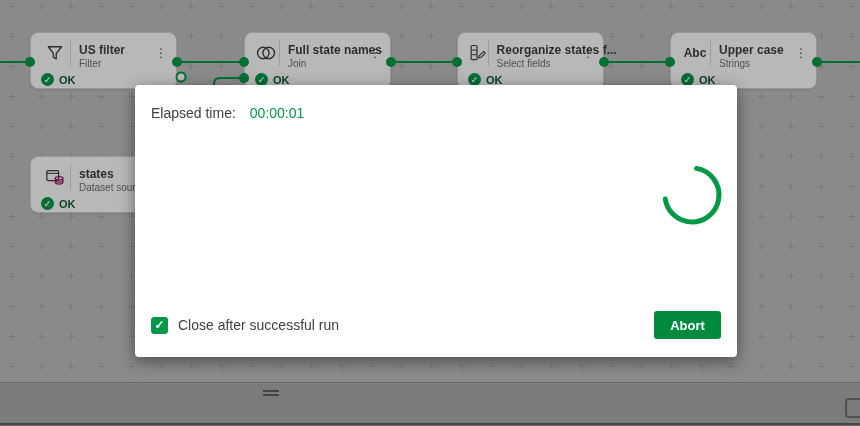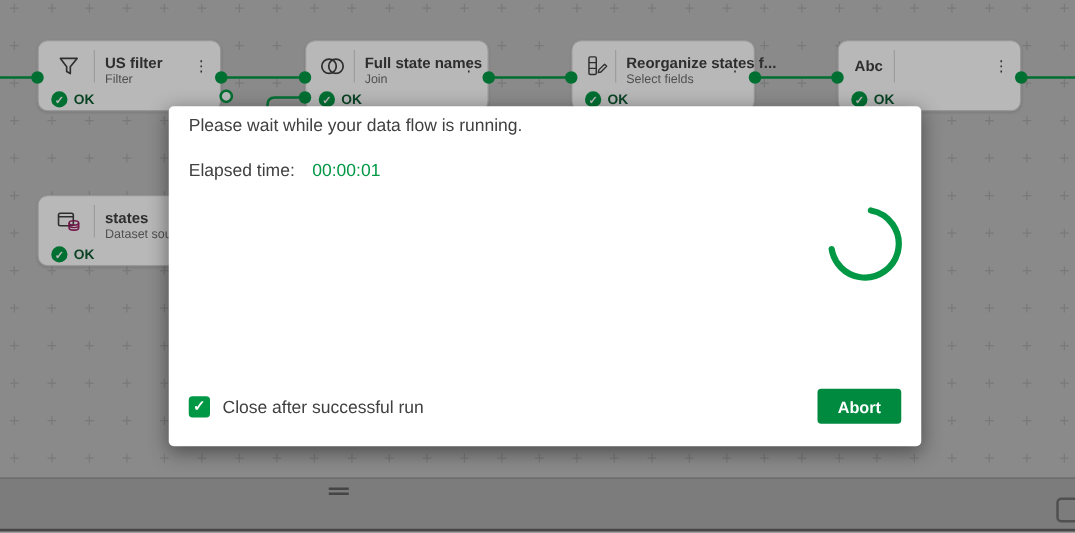--- a/index.html
+++ b/index.html
@@ -10,21 +10,21 @@
   .grid{position:absolute;inset:0;z-index:1;}
   .grid i{position:absolute;width:7px;height:7px;display:block;}
   .grid i::before{content:"";position:absolute;left:0;top:3px;width:7px;height:1px;background:#a6a6a6;}
   .grid i::after{content:"";position:absolute;left:3px;top:0;width:1px;height:7px;background:#a6a6a6;}
 
   
   .node{position:absolute;width:147px;height:57px;background:#fdfdfd;border:1px solid #cfcfcf;
         border-radius:8px;box-sizing:border-box;z-index:3;box-shadow:0 1px 2px rgba(0,0,0,.10);}
   .node-head{display:flex;align-items:center;height:34px;padding:3px 6px 0 9px;}
   .node-ic{width:30px;height:26px;display:flex;align-items:center;justify-content:center;
-           border-right:1px solid #d8d8d8;margin-right:8px;padding-right:5px;color:#404040;}
+           border-right:1px solid #d8d8d8;margin-right:8px;color:#404040;}
   .node-ic svg{display:block;}
   .abc{font-weight:700;font-size:12px;color:#404040;letter-spacing:0;}
   .node-txt{display:flex;flex-direction:column;line-height:1.15;min-width:0;margin-top:8px;}
   .node-title{font-size:12px;font-weight:700;color:#404040;white-space:nowrap;}
   .node-sub{font-size:10px;color:#6e6e6e;white-space:nowrap;}
   .kebab{margin-left:auto;color:#404040;font-size:12px;line-height:1;padding:2px 3px;cursor:pointer;}
   .node-status{display:flex;align-items:center;gap:5px;padding:3px 0 0 10px;}
   .ok-circ{width:13px;height:13px;border-radius:50%;background:#009845;color:#fff;font-size:9px;
            display:flex;align-items:center;justify-content:center;font-weight:700;}
   .ok-txt{font-size:11px;font-weight:700;color:#0d5c32;}
@@ -533,20 +533,24 @@
       <span class="ok-circ">✓</span>
       <span class="ok-txt">OK</span>
     </div>
   </div>
 
   <div class="node" style="left:670px;top:32px;">
     <div class="node-head">
       <span class="node-ic">
         <span class="abc">Abc</span>
       </span>
+      <span class="node-txt">
+        <span class="node-title">Upper case</span>
+        <span class="node-sub">Strings</span>
+      </span>
       <span class="kebab">⋮</span>
     </div>
     <div class="node-status">
       <span class="ok-circ">✓</span>
       <span class="ok-txt">OK</span>
     </div>
   </div>
 
   <div class="node" style="left:30px;top:156px;">
     <div class="node-head">
@@ -574,21 +578,20 @@
   <div class="panel">
     <span class="drag-handle"></span>
     <span class="minimap"></span>
     <span class="bottom-line"></span>
     <span class="below-line"></span>
   </div>
 
   <div class="overlay"></div>
 
   <div class="modal">
-    <div class="m-line">Please wait while your data flow is running.</div>
     <div class="m-elapsed">
       <span>Elapsed time:</span>
       <span class="val">00:00:01</span>
     </div>
 
     <svg class="spinner" viewBox="0 0 66 66">
       <circle cx="33" cy="33" r="27" fill="none" stroke="#009845" stroke-width="5" stroke-linecap="round" stroke-dasharray="118 170" transform="rotate(-80 33 33)"></circle>
     </svg>
 
     <div class="m-footer">

